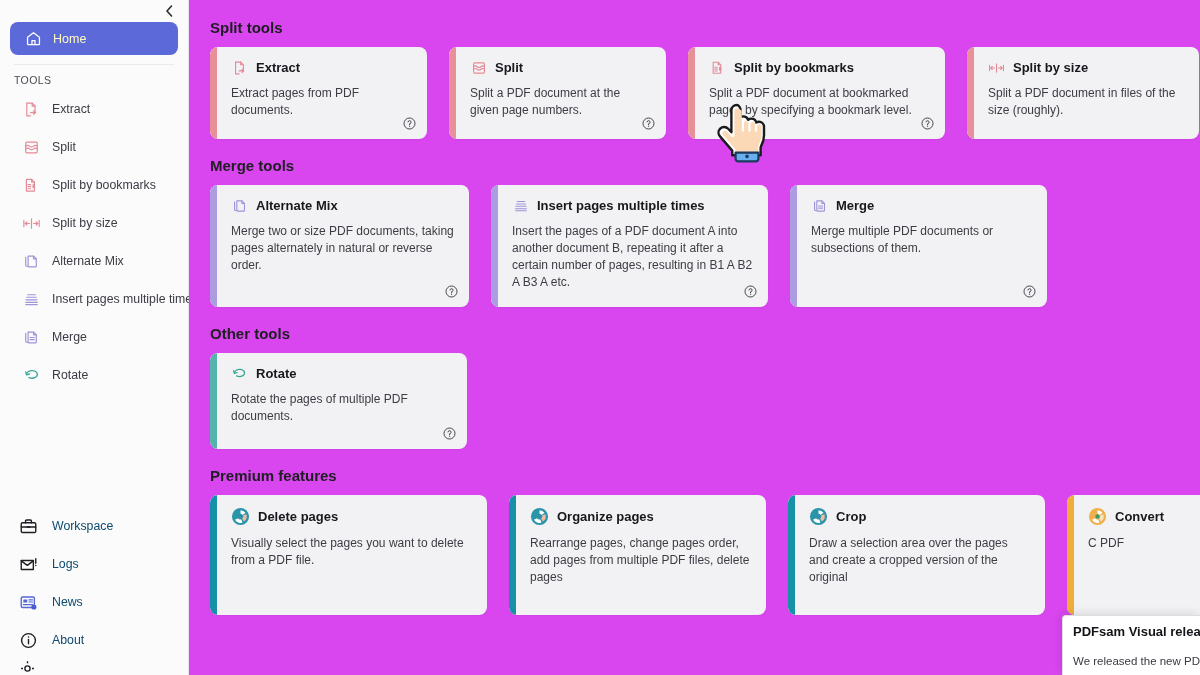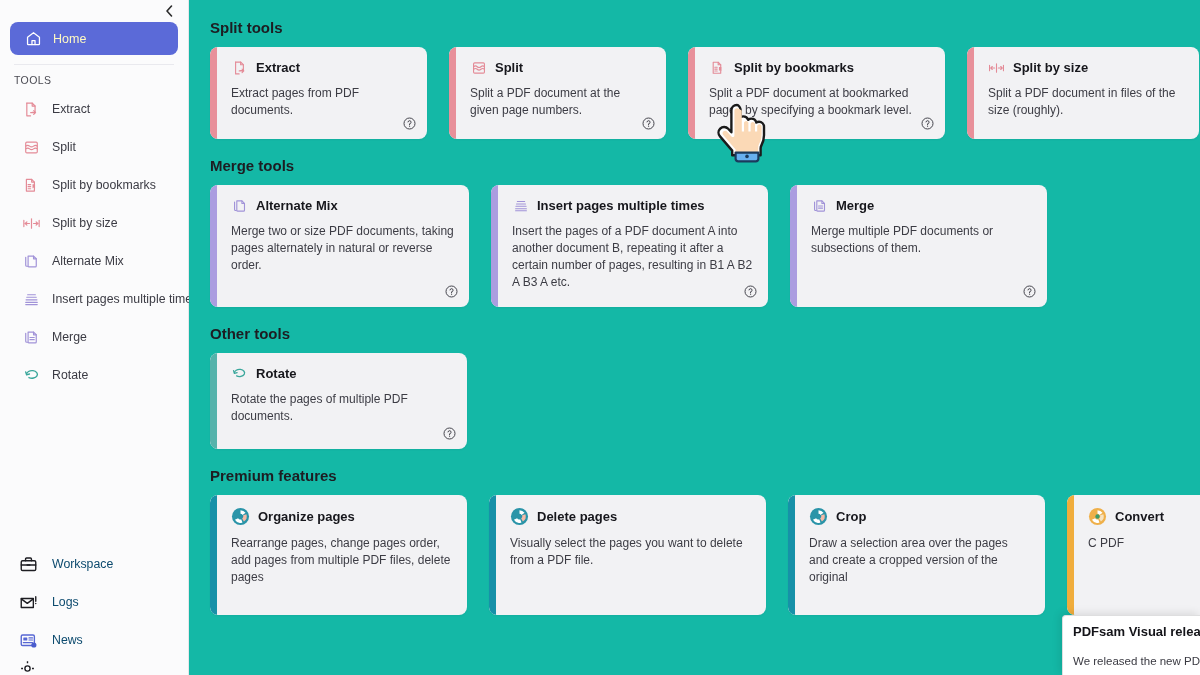--- a/index.html
+++ b/index.html
@@ -55,21 +55,21 @@
 
   .sb-bottom { margin-top: auto; padding-bottom: 2px; }
   .sb-bottom .sb-item { height: 38px; padding-left: 18px; gap: 13px; }
   .sb-bottom .sb-item .label { color: #0c4a6e; }
   .sb-bottom .sb-ico { width: 21px; height: 21px; flex: 0 0 21px; }
   .sb-partial { height: 14px; padding-left: 18px; overflow: hidden; }
 
   
   #main {
     flex: 1 1 auto; height: 675px; position: relative;
-    background: #14b8a6; overflow: hidden;
+    background: #d946ef; overflow: hidden;
     padding: 0 0 0 21px;
   }
   .section-title {
     font-size: 15px; font-weight: bold; color: #1d1d22;
     margin-top: 18px; margin-bottom: 11px;
   }
   .section-title.first { margin-top: 19px; }
 
   .card-row { display: flex; gap: 22px; }
 
@@ -303,20 +303,30 @@
           <svg width="19" height="19" viewBox="0 0 22 22" fill="none">
             <rect x="2.6" y="4.6" width="15.2" height="12.2" rx="1.6" stroke="#5767d3" stroke-width="1.6"></rect>
             <rect x="5" y="7.4" width="4.6" height="3.6" rx=".6" fill="#5767d3"></rect>
             <path d="M11.6 8 h4 M11.6 10.4 h4 M5 13.4 h10.6" stroke="#5767d3" stroke-width="1.4" stroke-linecap="round"></path>
             <circle cx="17.2" cy="16.2" r="3" fill="#4a5ccd"></circle>
           </svg>
         </span>
         <span class="label">News</span>
       </div>
 
+      <div class="sb-item">
+        <span class="sb-ico">
+          <svg width="19" height="19" viewBox="0 0 22 22" fill="none" stroke="#1d1d22" stroke-width="1.6">
+            <circle cx="11" cy="11" r="8"></circle>
+            <path d="M11 9.8 v5" stroke-linecap="round"></path>
+            <circle cx="11" cy="6.9" r=".95" fill="#1d1d22" stroke="none"></circle>
+          </svg>
+        </span>
+        <span class="label">About</span>
+      </div>
 
       <div class="sb-partial">
         <svg width="19" height="19" viewBox="0 0 22 22" fill="none" stroke="#1d1d22" stroke-width="1.6" stroke-linejoin="round">
           <circle cx="11" cy="11" r="3"></circle>
           <path d="M11 2.6 v2.2 M11 17.2 v2.2 M3.6 11 h2.2 M16.2 11 h2.2"></path>
         </svg>
       </div>
     </div>
   </div>
 
@@ -518,55 +528,55 @@
               <circle cx="9.1" cy="12.2" r=".75" fill="#45454d" stroke="none"></circle>
             </svg>
           </span>
         </div>
       </div>
     </div>
 
     <div class="section-title">Premium features</div>
     <div class="card-row">
 
-      <div class="card w-prem">
+      <div class="card w-prem" style="width:277px">
         <div class="bar" style="background:#1791a8"></div>
         <div class="inner">
           <div class="ctitle">
             <span class="prem-ico">
               <svg width="19" height="19" viewBox="0 0 20 20">
                 <circle cx="10" cy="10" r="9" fill="#2a94a8"></circle>
                 <path d="M10 3.4 a6.6 6.6 0 0 1 5.3 2.7 l-3.1 2.2 a2.8 2.8 0 0 0 -2.2 -1.1 Z" fill="#ffffff"></path>
                 <path d="M16.2 7.6 a6.6 6.6 0 0 1 -2.6 7.7 l-1.9 -3.3 a2.8 2.8 0 0 0 1.1 -3.3 Z" fill="#f4b9a6"></path>
                 <path d="M12.1 16.2 a6.6 6.6 0 0 1 -8 -2.7 l3.4 -1.6 a2.8 2.8 0 0 0 3.2 1.1 Z" fill="#ffffff"></path>
                 <circle cx="10" cy="10" r="2.3" fill="#2a94a8"></circle>
               </svg>
             </span>
-            <span>Organize pages</span>
-          </div>
-          <div class="cdesc">Rearrange pages, change pages order, add pages from multiple PDF files, delete pages</div>
-        </div>
-      </div>
-
-      <div class="card w-prem" style="width:277px">
+            <span>Delete pages</span>
+          </div>
+          <div class="cdesc">Visually select the pages you want to delete from a PDF file.</div>
+        </div>
+      </div>
+
+      <div class="card w-prem">
         <div class="bar" style="background:#1791a8"></div>
         <div class="inner">
           <div class="ctitle">
             <span class="prem-ico">
               <svg width="19" height="19" viewBox="0 0 20 20">
                 <circle cx="10" cy="10" r="9" fill="#2a94a8"></circle>
                 <path d="M10 3.4 a6.6 6.6 0 0 1 5.3 2.7 l-3.1 2.2 a2.8 2.8 0 0 0 -2.2 -1.1 Z" fill="#ffffff"></path>
                 <path d="M16.2 7.6 a6.6 6.6 0 0 1 -2.6 7.7 l-1.9 -3.3 a2.8 2.8 0 0 0 1.1 -3.3 Z" fill="#f4b9a6"></path>
                 <path d="M12.1 16.2 a6.6 6.6 0 0 1 -8 -2.7 l3.4 -1.6 a2.8 2.8 0 0 0 3.2 1.1 Z" fill="#ffffff"></path>
                 <circle cx="10" cy="10" r="2.3" fill="#2a94a8"></circle>
               </svg>
             </span>
-            <span>Delete pages</span>
-          </div>
-          <div class="cdesc">Visually select the pages you want to delete from a PDF file.</div>
+            <span>Organize pages</span>
+          </div>
+          <div class="cdesc">Rearrange pages, change pages order, add pages from multiple PDF files, delete pages</div>
         </div>
       </div>
 
       <div class="card w-prem">
         <div class="bar" style="background:#1791a8"></div>
         <div class="inner">
           <div class="ctitle">
             <span class="prem-ico">
               <svg width="19" height="19" viewBox="0 0 20 20">
                 <circle cx="10" cy="10" r="9" fill="#2a94a8"></circle>

